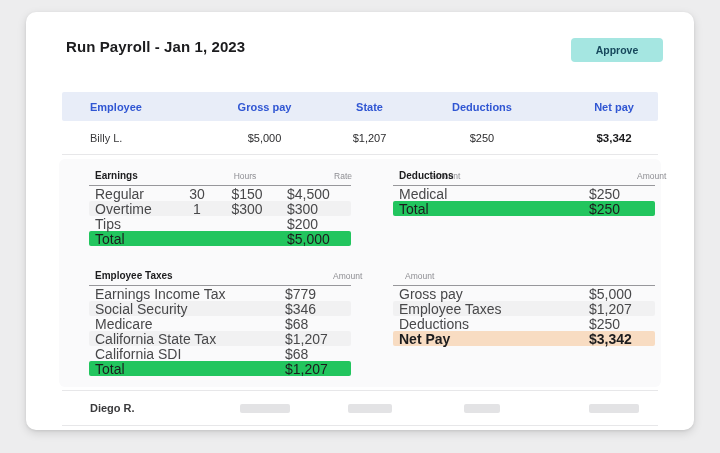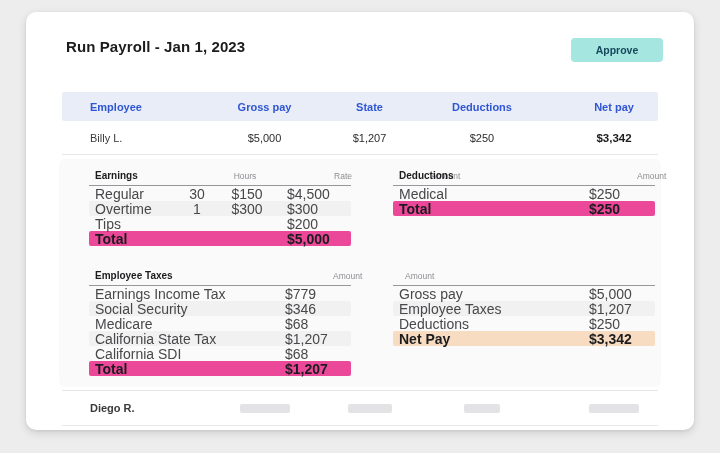--- a/index.html
+++ b/index.html
@@ -38,21 +38,21 @@
   .dt-head { align-items:end; height:20px; border-bottom:1px solid #97979b; padding:0 0 4px 0;gap:48px; }
   .dt-title { font-size:10px; font-weight:700; color:#1c1c1e; padding-left:6px; }
   .dt-col { font-size:8.5px; color:#8e8e93; }
   .g4 { display:grid; grid-template-columns:86px 44px 56px 1fr; }
   .g2 { display:grid; grid-template-columns:184px 1fr; }
   .c { text-align:center; }
   .amt { padding-left:12px; text-align:left; }
   .dt-row { height:15px; align-items:center; font-size:14px; color:#48484a; border-radius:2px; }
   .dt-row .lbl { padding-left:6px; }
   .row-gray { background:#f1f1f2; }
-  .row-total { background:#ec4899; font-weight:700; color:#1c1c1e; }
+  .row-total { background:#22c55e; font-weight:400; color:#1c1c1e; }
   .row-total-orange { background:#f8dcc2; font-weight:700; color:#1c1c1e; }
 
   
   .skeleton-row { height:34px; cursor:pointer; font-size:11px; color:#3a3a3c;font-weight:bold; }
   .bar { height:9px; border-radius:2px; background:#e3e3e5; justify-self:center; }
   .bar-1 { width:50px; } .bar-2 { width:44px; } .bar-3 { width:36px; } .bar-4 { width:50px; }
   .bottom-divider { margin-top:3px; }
 </style>
 </head>
 <body>

